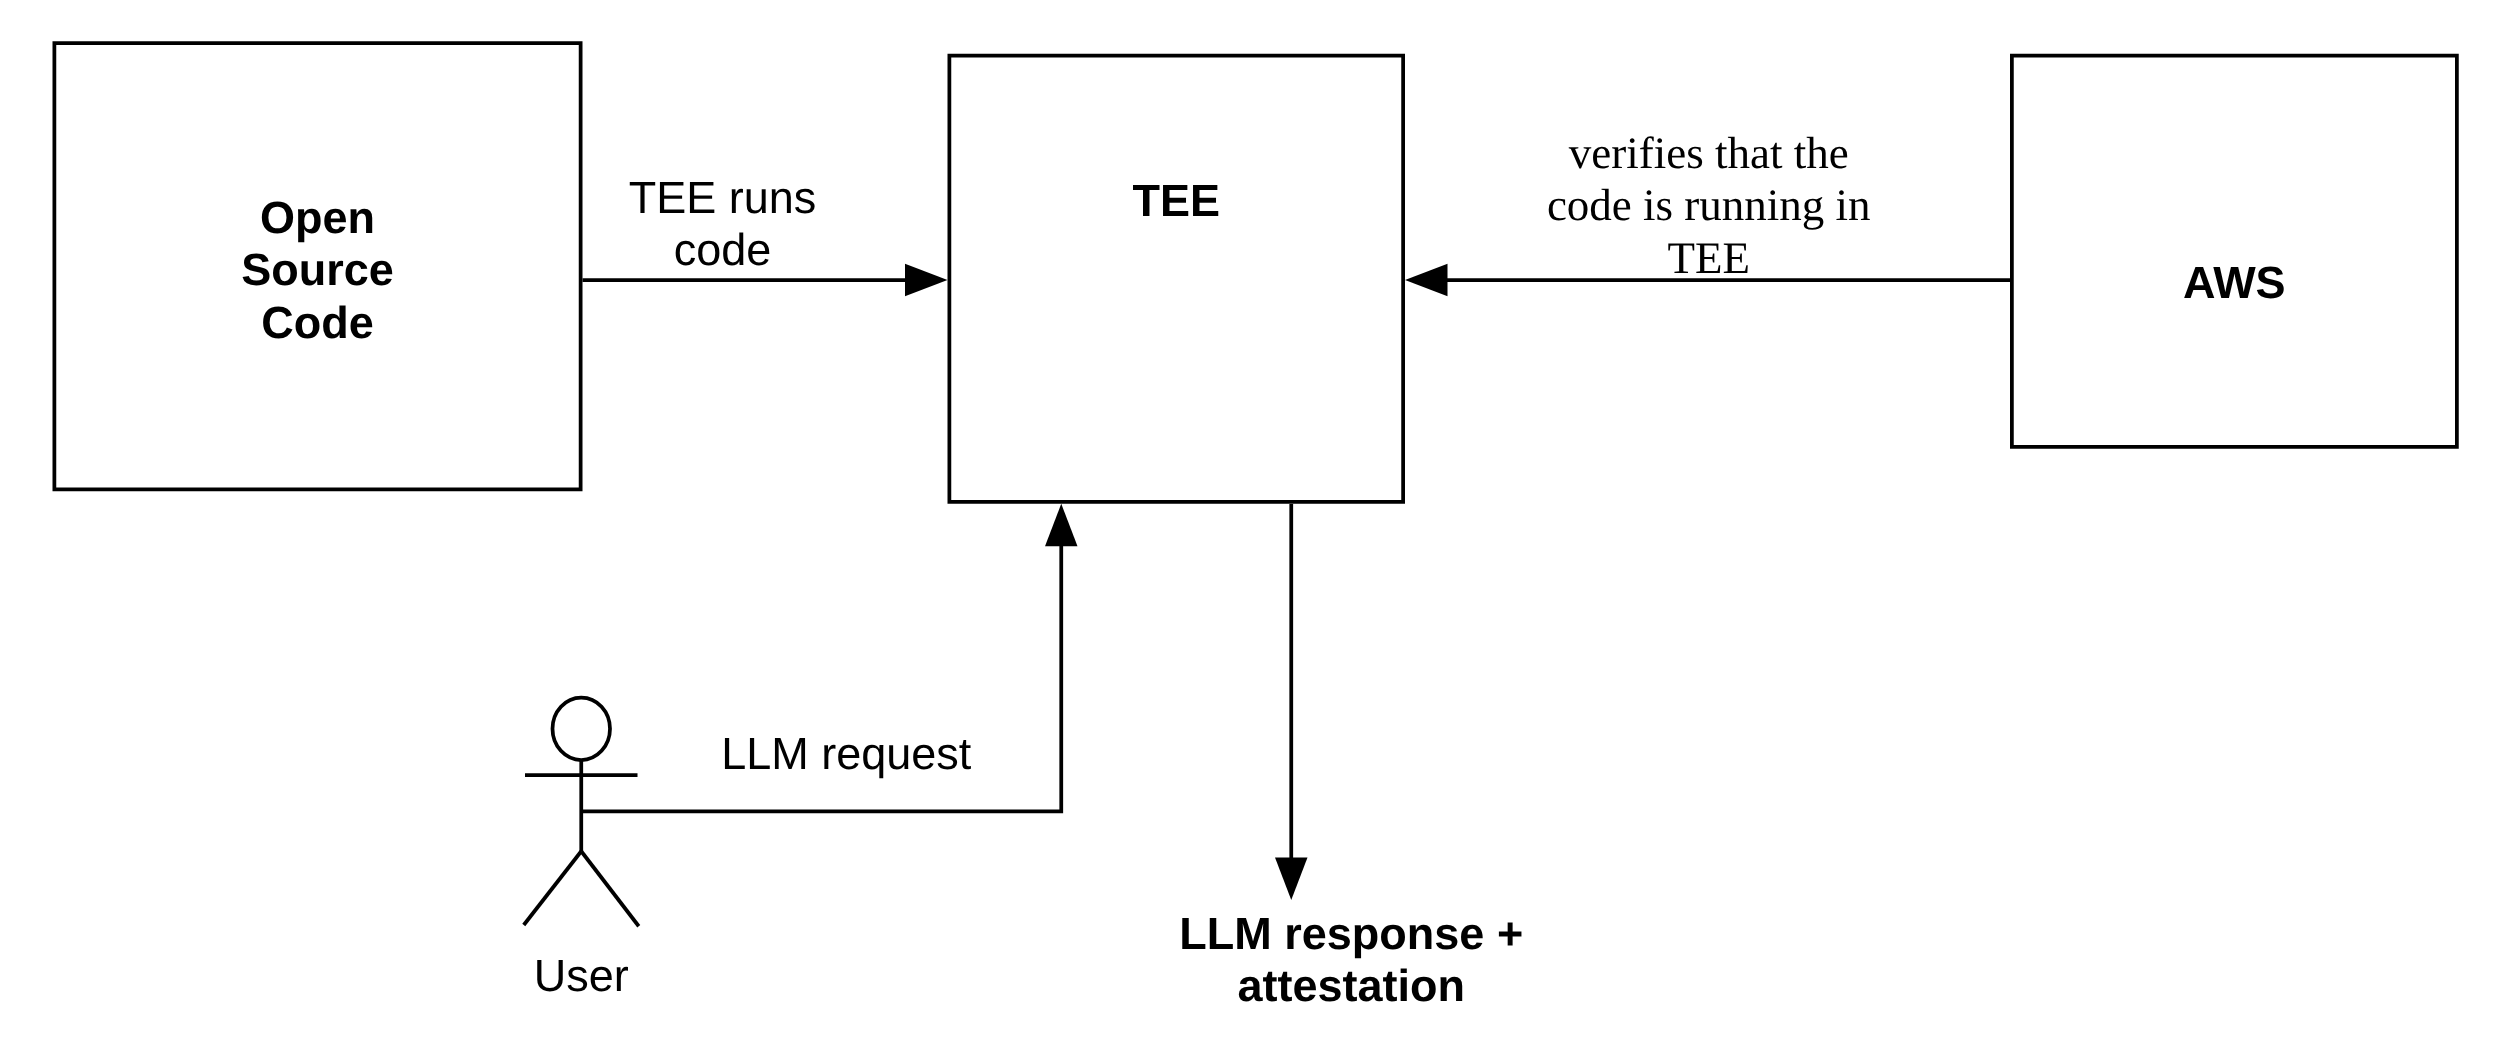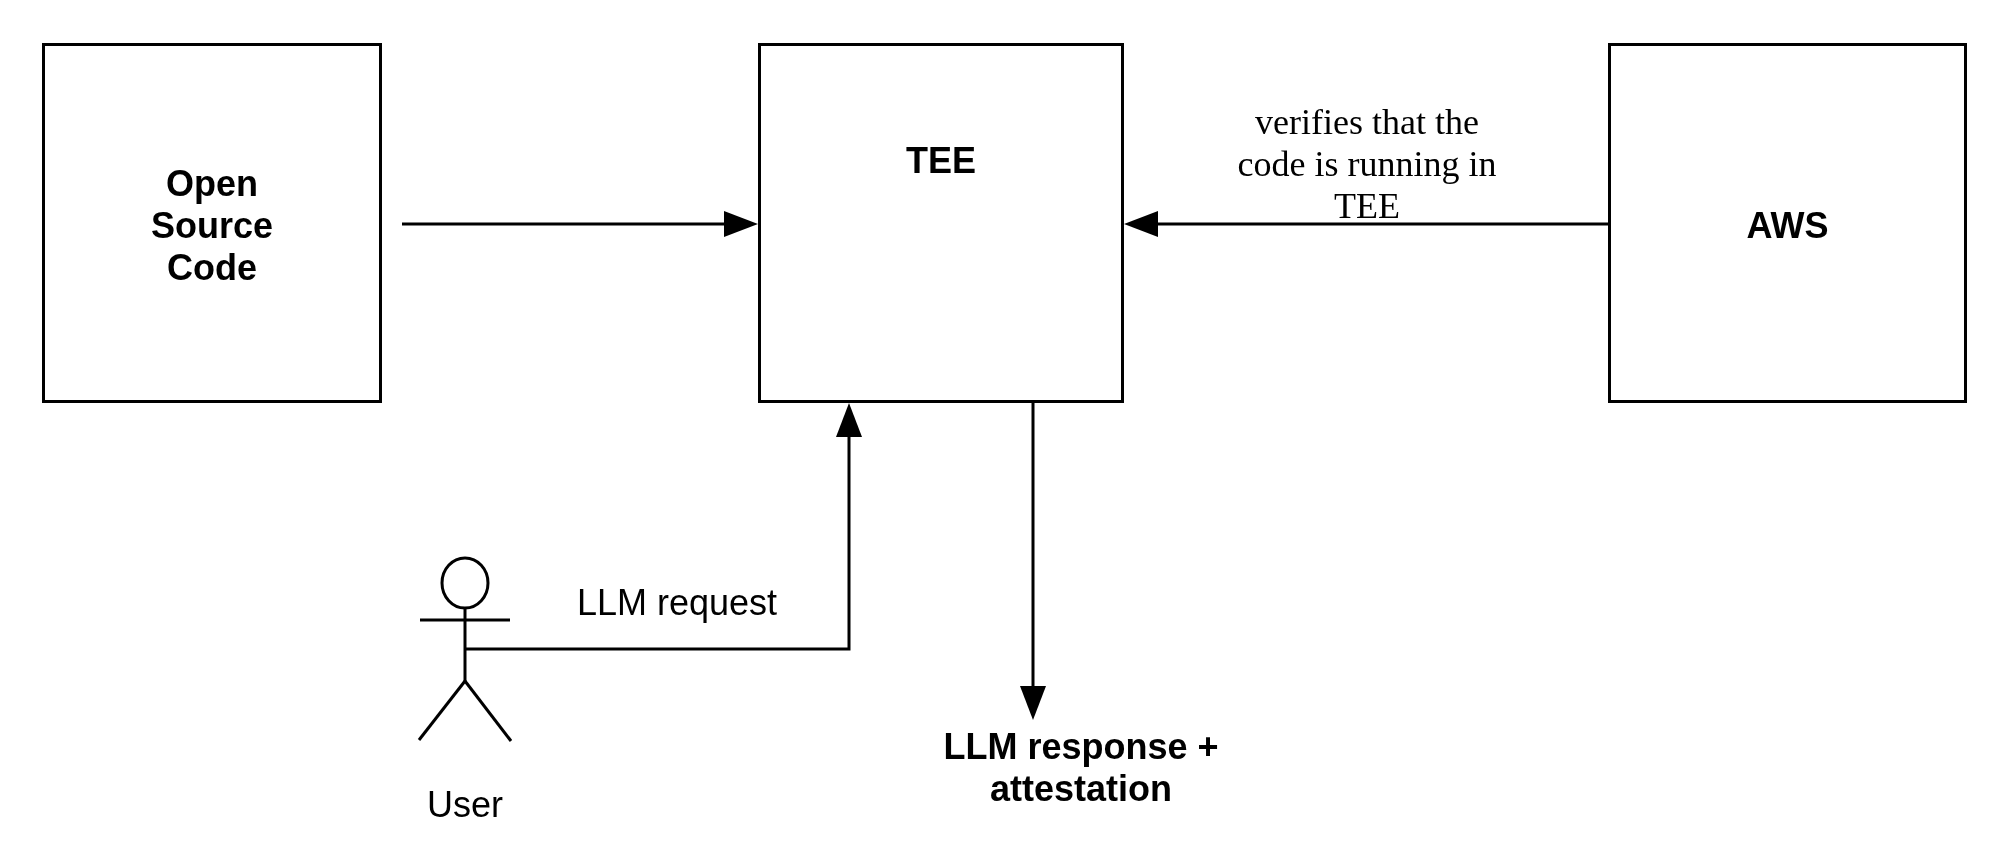--- a/index.html
+++ b/index.html
@@ -16,41 +16,41 @@
     position: absolute;
     left: 0; top: 0;
     width: 2002px; height: 848px;
   }
   .node-box {
     position: absolute;
     box-sizing: border-box;
     border: 3px solid #000000;
     background: #ffffff;
   }
-  .box-open-source { left: 42px;  top: 43px; width: 340px; height: 360px; text-decoration: underline; }
+  .box-open-source { left: 42px;  top: 33px; width: 424px; height: 360px; text-decoration: underline; }
   .box-tee         { left: 758px; top: 43px; width: 366px; height: 360px; }
-  .box-aws         { left: 1608px; top: 43px; width: 359px; height: 360px; }
+  .box-aws         { left: 1608px; top: 43px; width: 359px; height: 316px; }
   .label {
     position: absolute;
     transform: translate(-50%, -50%);
     white-space: pre-line;
     text-align: center;
     font-size: 36px;
     line-height: 42px;
     color: #000000;
   }
   .bold { font-weight: bold; }
   .node-center-label { left: 50%; top: 180px; }
   .tee-title    { left: 50%; top: 115px; }
   .tee-subtitle { left: 50%; top: 225px; }
   .lbl-tee-runs-code { left: 578px;  top: 179px; }
   .lbl-verifies      { left: 1367px; top: 164px; font-family: Liberation Serif, serif; }
   .lbl-llm-request   { left: 677px;  top: 603px; }
   .lbl-llm-response  { left: 1035px; top: 768px; margin-left: 46px; }
-  .lbl-user          { left: 465px;  top: 781px; margin-top: 24px; }
+  .lbl-user          { left: 465px;  top: 781px; }
 </style>
 </head>
 <body>
 
 <div class="canvas">
 
   <svg class="connector-layer" width="2002" height="848" viewBox="0 0 2002 848" xmlns="http://www.w3.org/2000/svg">
 
     <g>
       <line x1="402" y1="224" x2="728" y2="224" stroke="#000000" stroke-width="3"></line>
@@ -86,20 +86,22 @@
   </div>
 
   <div class="node-box box-tee">
     <div class="label bold tee-title">TEE</div>
   </div>
 
   <div class="node-box box-aws">
     <div class="label bold node-center-label">AWS</div>
   </div>
 
+  <div class="label lbl-tee-runs-code">TEE runs
+code</div>
 
   <div class="label lbl-verifies">verifies that the
 code is running in
 TEE</div>
 
   <div class="label lbl-llm-request">LLM request</div>
 
   <div class="label bold lbl-llm-response">LLM response +
 attestation</div>
 

